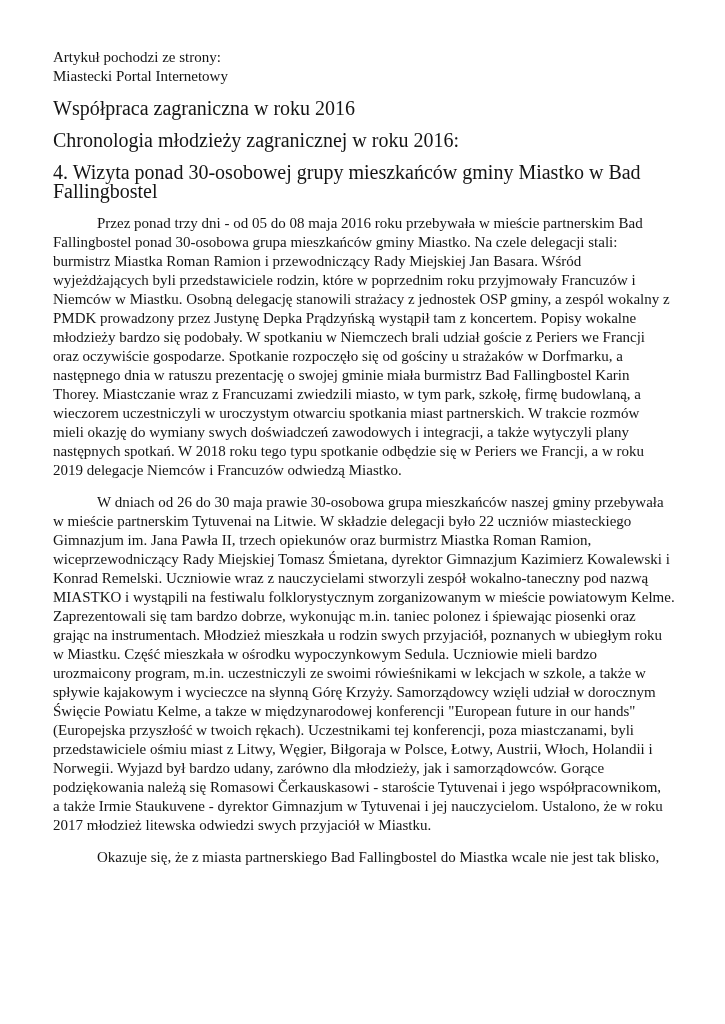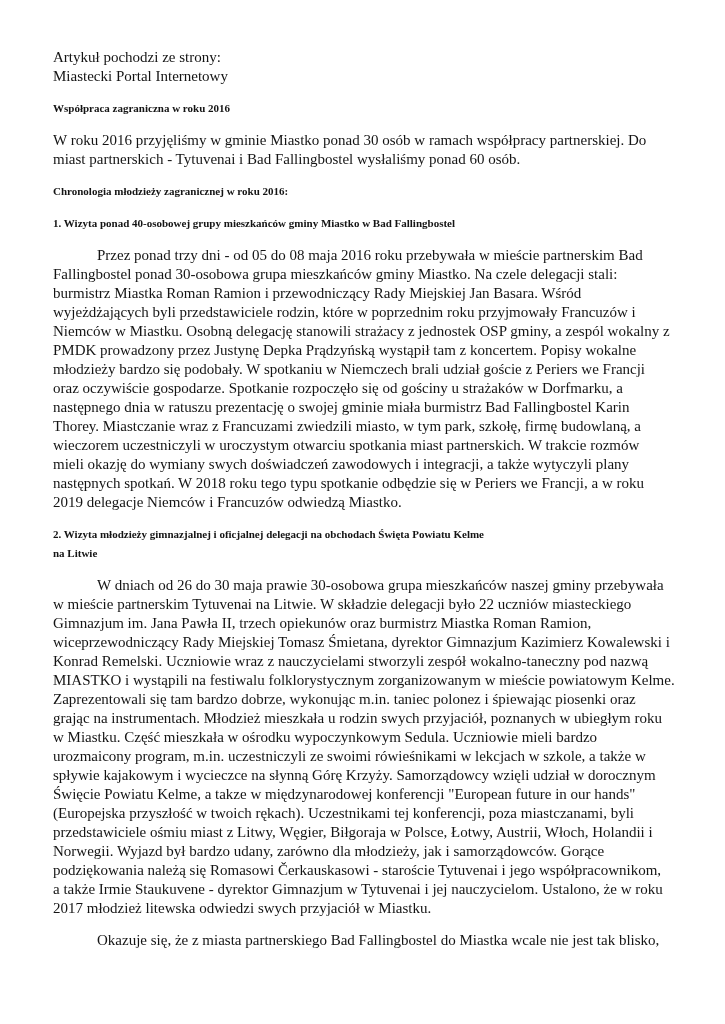--- a/index.html
+++ b/index.html
@@ -21,63 +21,59 @@
     width: 725px;
     height: 1024px;
     padding: 48px 43px 0 53px;
     background: #ffffff;
   }
   .block {
     margin: 0 0 13px 0;
     white-space: pre-line;
   }
   .heading {
-    font-weight: bold;
-    font-size: 11px;
+    font-weight: normal;
+    font-size: 20px;
   }
   .indent {
     text-indent: 44px;
   }
 </style>
 </head>
 <body>
 
 <div class="page">
 
   <div class="block">Artykuł pochodzi ze strony:
 Miastecki Portal Internetowy</div>
 
   <div class="block heading">Współpraca zagraniczna w roku 2016</div>
 
-  <div class="block">W roku 2016 przyjęliśmy w gminie Miastko ponad 30 osób w ramach współpracy partnerskiej. Do
-miast partnerskich - Tytuvenai i Bad Fallingbostel wysłaliśmy ponad 60 osób.</div>
 
   <div class="block heading">Chronologia młodzieży zagranicznej w roku 2016:</div>
 
   <div>
-    <div class="block heading">1. Wizyta ponad 40-osobowej grupy mieszkańców gminy Miastko w Bad Fallingbostel</div>
+    <div class="block heading">4. Wizyta ponad 30-osobowej grupy mieszkańców gminy Miastko w Bad Fallingbostel</div>
     <div class="block indent">Przez ponad trzy dni - od 05 do 08 maja 2016 roku przebywała w mieście partnerskim Bad
 Fallingbostel ponad 30-osobowa grupa mieszkańców gminy Miastko. Na czele delegacji stali:
 burmistrz Miastka Roman Ramion i przewodniczący Rady Miejskiej Jan Basara. Wśród
 wyjeżdżających byli przedstawiciele rodzin, które w poprzednim roku przyjmowały Francuzów i
 Niemców w Miastku. Osobną delegację stanowili strażacy z jednostek OSP gminy, a zespól wokalny z
 PMDK prowadzony przez Justynę Depka Prądzyńską wystąpił tam z koncertem. Popisy wokalne
 młodzieży bardzo się podobały. W spotkaniu w Niemczech brali udział goście z Periers we Francji
 oraz oczywiście gospodarze. Spotkanie rozpoczęło się od gościny u strażaków w Dorfmarku, a
 następnego dnia w ratuszu prezentację o swojej gminie miała burmistrz Bad Fallingbostel Karin
 Thorey. Miastczanie wraz z Francuzami zwiedzili miasto, w tym park, szkołę, firmę budowlaną, a
 wieczorem uczestniczyli w uroczystym otwarciu spotkania miast partnerskich. W trakcie rozmów
 mieli okazję do wymiany swych doświadczeń zawodowych i integracji, a także wytyczyli plany
 następnych spotkań. W 2018 roku tego typu spotkanie odbędzie się w Periers we Francji, a w roku
 2019 delegacje Niemców i Francuzów odwiedzą Miastko.</div>
   </div>
 
   <div>
-    <div class="block heading">2. Wizyta młodzieży gimnazjalnej i oficjalnej delegacji na obchodach Święta Powiatu Kelme
-na Litwie</div>
     <div class="block indent">W dniach od 26 do 30 maja prawie 30-osobowa grupa mieszkańców naszej gminy przebywała
 w mieście partnerskim Tytuvenai na Litwie. W składzie delegacji było 22 uczniów miasteckiego
 Gimnazjum im. Jana Pawła II, trzech opiekunów oraz burmistrz Miastka Roman Ramion,
 wiceprzewodniczący Rady Miejskiej Tomasz Śmietana, dyrektor Gimnazjum Kazimierz Kowalewski i
 Konrad Remelski. Uczniowie wraz z nauczycielami stworzyli zespół wokalno-taneczny pod nazwą
 MIASTKO i wystąpili na festiwalu folklorystycznym zorganizowanym w mieście powiatowym Kelme.
 Zaprezentowali się tam bardzo dobrze, wykonując m.in. taniec polonez i śpiewając piosenki oraz
 grając na instrumentach. Młodzież mieszkała u rodzin swych przyjaciół, poznanych w ubiegłym roku
 w Miastku. Część mieszkała w ośrodku wypoczynkowym Sedula. Uczniowie mieli bardzo
 urozmaicony program, m.in. uczestniczyli ze swoimi rówieśnikami w lekcjach w szkole, a także w

